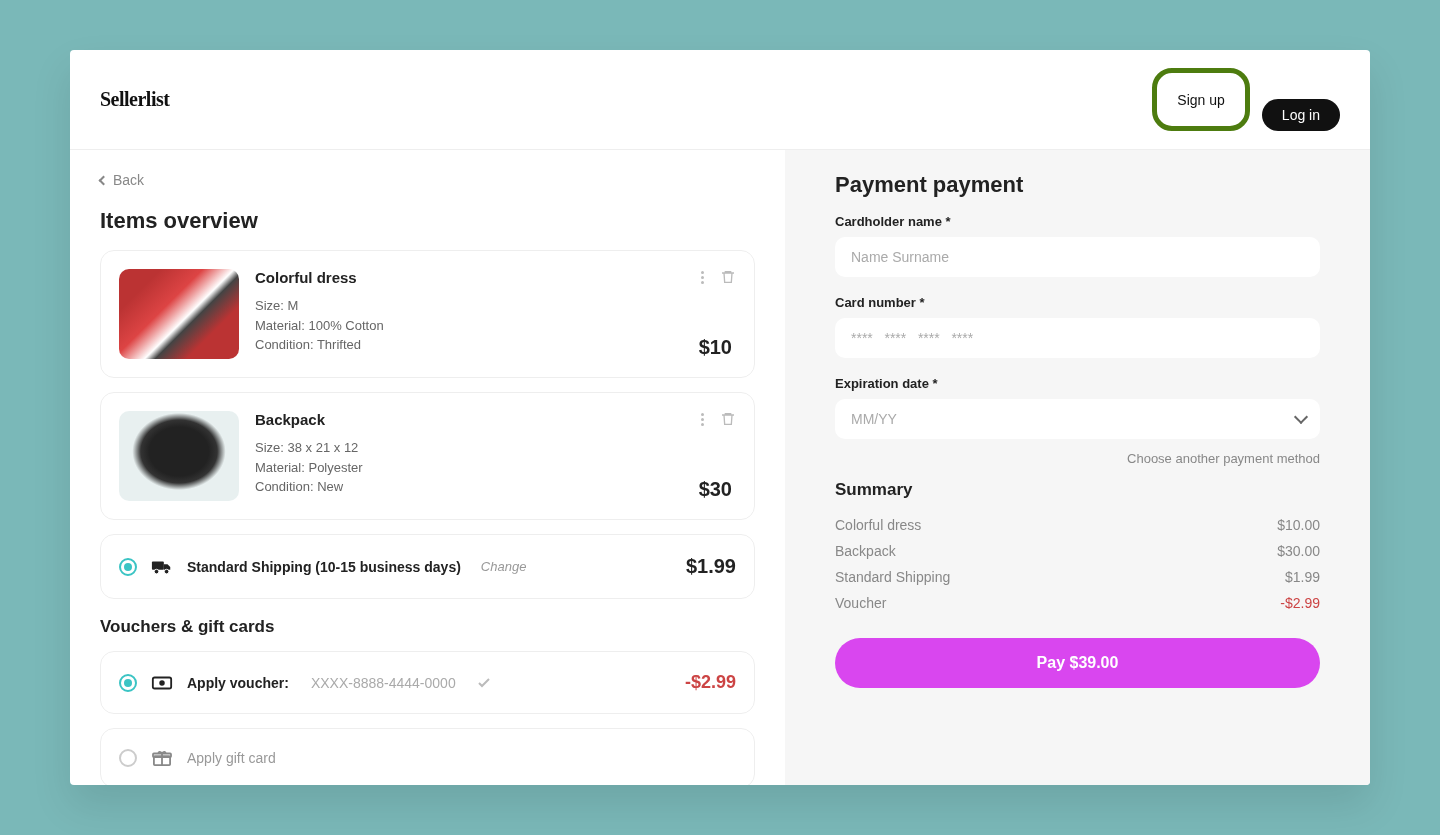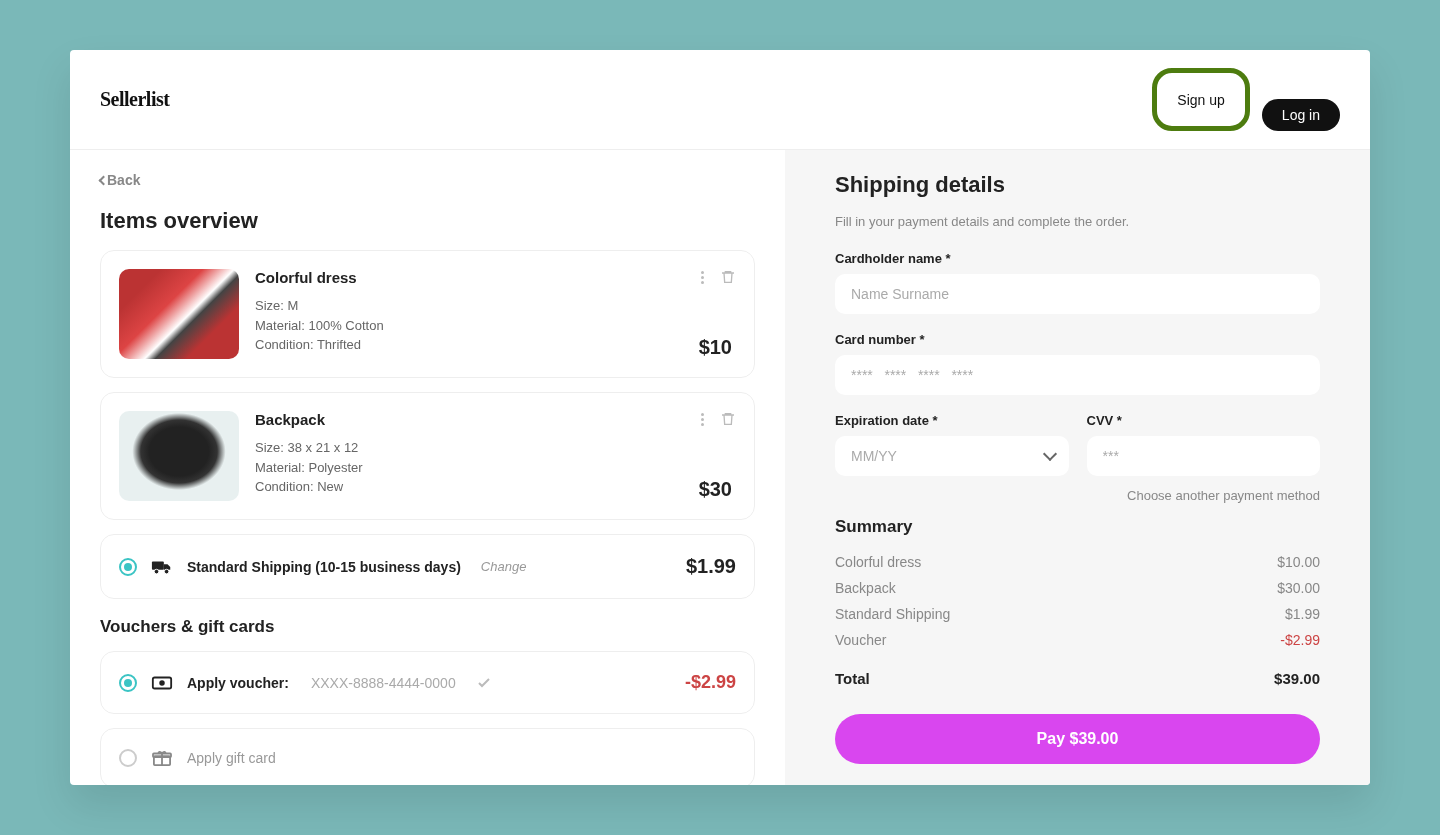--- a/index.html
+++ b/index.html
@@ -55,25 +55,25 @@
 }
 .right {
   width: 45%;
   background: #f6f6f6;
   padding: 22px 50px;
   overflow-y: auto;
 }
 .back {
   display: flex;
   align-items: center;
+  gap: 6px;
   color: #888;
   font-size: 14px;
   margin-bottom: 20px;
   cursor: pointer;
-  font-weight: bold;
 }
 .chevron-left {
   width: 7px; height: 7px;
   border-left: 2px solid #888;
   border-bottom: 2px solid #888;
   transform: rotate(45deg);
 }
 h1 { font-size: 22px; font-weight: 700; color: #222; margin-bottom: 16px; }
 h2 { font-size: 17px; font-weight: 700; color: #222; margin-bottom: 14px; margin-top: 18px; }
 .card {
@@ -331,44 +331,39 @@
         <svg class="gift-icon" viewBox="0 0 24 20" fill="none" stroke="#888" stroke-width="2">
             <rect x="3" y="8" width="18" height="10" rx="1"></rect>
             <rect x="2" y="5" width="20" height="4" rx="1"></rect>
             <path d="M12 5v13M8 5c0-2 2-3 4 0M16 5c0-2-2-3-4 0"></path>
           </svg>
         <span class="gift-label">Apply gift card</span>
       </div>
     </div>
 
     <div class="right">
-      <h1>Shipping details</h1>
-      <div class="subtitle">Fill in your payment details and complete the order.</div>
+      <h1>Payment payment</h1>
 
       <div class="field-group">
         <label class="field-label">Cardholder name *</label>
         <input class="input" placeholder="Name Surname" style="">
       </div>
 
       <div class="field-group">
         <label class="field-label">Card number *</label>
         <input class="input" placeholder="****   ****   ****   ****" style="">
       </div>
 
       <div class="row">
         <div class="field-group">
           <label class="field-label">Expiration date *</label>
           <div class="select-wrap">
             <input class="input" placeholder="MM/YY" style="">
           </div>
         </div>
-        <div class="field-group">
-          <label class="field-label">CVV *</label>
-          <input class="input" placeholder="***" style="">
-        </div>
       </div>
 
       <div class="alt-payment">Choose another payment method</div>
 
       <div class="summary-title">Summary</div>
       <div class="summary-row">
         <span>Colorful dress</span>
         <span class="val">$10.00</span>
       </div>
       <div class="summary-row">
@@ -376,21 +371,17 @@
         <span class="val">$30.00</span>
       </div>
       <div class="summary-row">
         <span>Standard Shipping</span>
         <span class="val">$1.99</span>
       </div>
       <div class="summary-row voucher-row">
         <span>Voucher</span>
         <span class="val">-$2.99</span>
       </div>
-      <div class="summary-row total">
-        <span>Total</span>
-        <span class="val">$39.00</span>
-      </div>
 
       <button class="pay-btn">Pay $39.00</button>
     </div>
   </div>
 </div>
 
 </body></html>

